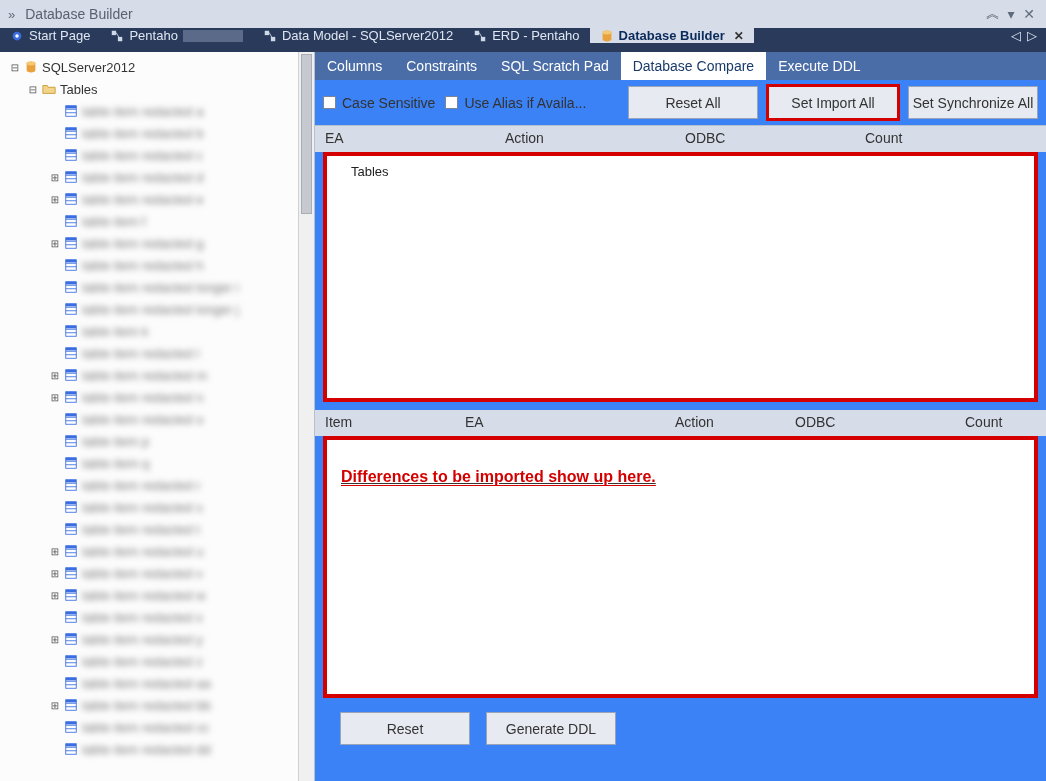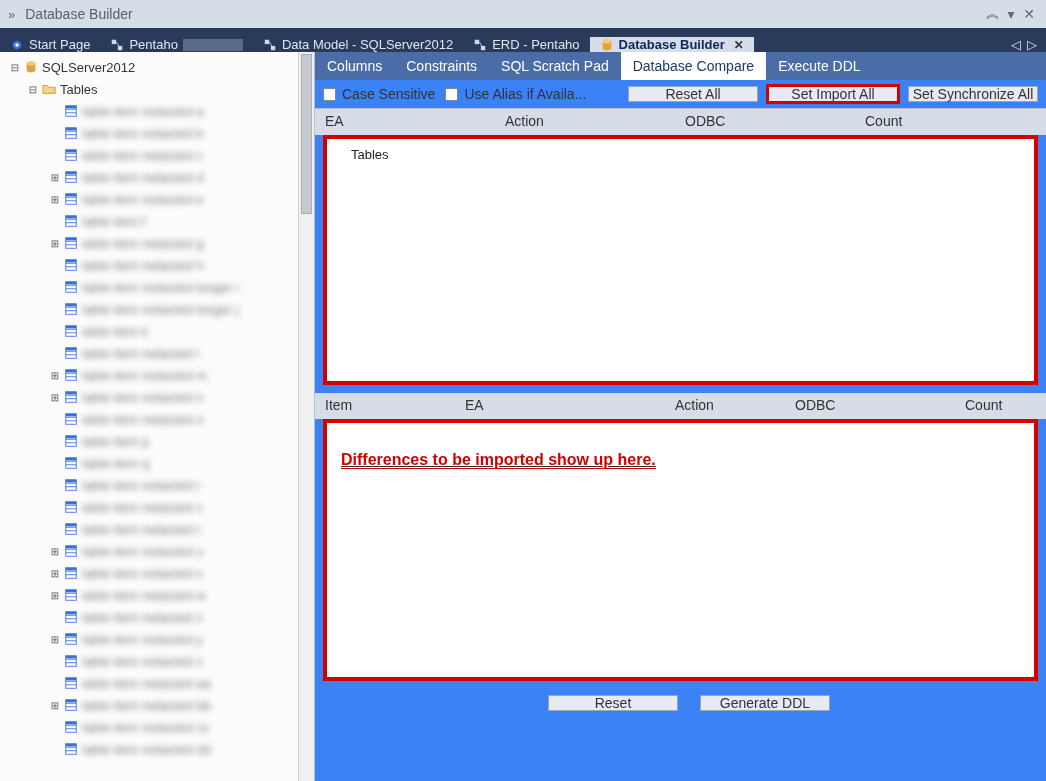--- a/index.html
+++ b/index.html
@@ -3,21 +3,21 @@
 <meta charset="utf-8">
 <style>
 * { box-sizing: border-box; margin: 0; padding: 0; font-family: "Segoe UI", Tahoma, sans-serif; }
 body { background: #d6dce8; width: 1046px; height: 781px; overflow: hidden; font-size: 13px; color: #333; }
 
 .titlebar { height: 28px; background: #d6dce8; display:flex; align-items:center; padding: 0 8px; color:#5a6170; font-size:14px; }
 .titlebar .chev { margin-right: 10px; color:#5f6b7a; font-size:13px; }
 .titlebar .title { flex:1; }
 .titlebar .wbtn { width:18px; text-align:center; color:#5f6b7a; cursor:default; }
 
-.tabstrip { height:24px; background:#2a3a5a; display:flex; align-items:flex-end; position:relative; }
+.tabstrip { height:24px; background:#2a3a5a; display:flex; align-items:flex-start; position:relative; }
 .tabstrip .tab { display:flex; align-items:center; padding:0 10px; color:#dfe6f2; font-size:13px; gap:5px; cursor:default; white-space:nowrap; }
 .tabstrip .tab.active { background:#d6dce8; color:#0a2a5a; font-weight:600; }
 .tabstrip .tab .x { margin-left:4px; font-size:12px; color:#333; }
 .tabstrip .navarrows { margin-left:auto; display:flex; align-items:center; padding:0 6px; color:#dfe6f2; }
 .tabstrip .navarrows span { padding:0 3px; cursor:default; }
 
 .icon-sm { width:14px; height:14px; display:inline-flex; align-items:center; justify-content:center; }
 .icon-db { width:14px; height:14px; }
 
 .workspace { display:flex; height: calc(781px - 28px - 24px); background:#d6dce8; }
@@ -38,21 +38,21 @@
 .rightpane { flex:1; display:flex; flex-direction:column; background:#3b82f6; }
 
 .subtabs { height:28px; background:#4a6da7; display:flex; align-items:stretch; }
 .subtabs .stab { display:flex; align-items:center; padding:0 12px; color:#fff; font-size:14px; cursor:default; }
 .subtabs .stab.active { background:#fff; color:#1a3a6a; }
 
 .toolbar { padding:6px 8px; display:flex; align-items:center; gap:10px; border-bottom:1px solid #b9c0cd; font-size:14px; }
 .toolbar .chk { display:flex; align-items:center; gap:6px; }
 .toolbar .chk .box { width:13px; height:13px; border:1px solid #7a8599; background:#fff; }
 .toolbar .spacer { flex:1; }
-.toolbar .btn, .bottombar .btn { height:16px; min-width:130px; background:#e7eaf1; border:1px solid #9aa4b8; display:inline-flex; align-items:center; justify-content:center; font-size:14px; color:#333; cursor:default; padding:0 0; }
+.toolbar .btn, .bottombar .btn { height:33px; min-width:130px; background:#e7eaf1; border:1px solid #9aa4b8; display:inline-flex; align-items:center; justify-content:center; font-size:14px; color:#333; cursor:default; padding:0 0; }
 .hlred { outline:3px solid #d40000; outline-offset:-1px; }
 
 .colheaders { display:flex; padding:4px 10px 6px 10px; font-size:14px; color:#333; background:#d6dce8; }
 .colheaders .c1 { width:180px; }
 .colheaders .c2 { width:180px; }
 .colheaders .c3 { width:180px; }
 .colheaders .c4 { flex:1; }
 
 .panel { margin:0 8px 8px 8px; background:#fff; border:1px solid #a5adb9; position:relative; }
 .panel.red { border:4px solid #d40000; }
@@ -61,21 +61,21 @@
 .redtext { color:#d40000; font-weight:700; font-size:16px; text-decoration: underline; text-decoration-color:#d40000; text-underline-offset:3px; }
 .redtext span { text-decoration: underline; }
 
 .colheaders2 { display:flex; padding:4px 10px 6px 10px; font-size:14px; color:#333; background:#d6dce8; }
 .colheaders2 .d1 { width:140px; }
 .colheaders2 .d2 { width:210px; }
 .colheaders2 .d3 { width:120px; }
 .colheaders2 .d4 { width:170px; }
 .colheaders2 .d5 { flex:1; text-align:left; }
 
-.bottombar { display:flex; gap:22px; padding:6px 8px 8px 8px; justify-content:center;margin-left:17px; }
+.bottombar { display:flex; gap:16px; padding:6px 8px 8px 8px; justify-content:flex-start;margin-left:17px; }
 
 svg { display:block; }
 </style>
 </head>
 <body>
 
 <div class="titlebar">
   <span class="chev">»</span>
   <span class="title">Database Builder</span>
   <span class="wbtn">︽</span>

